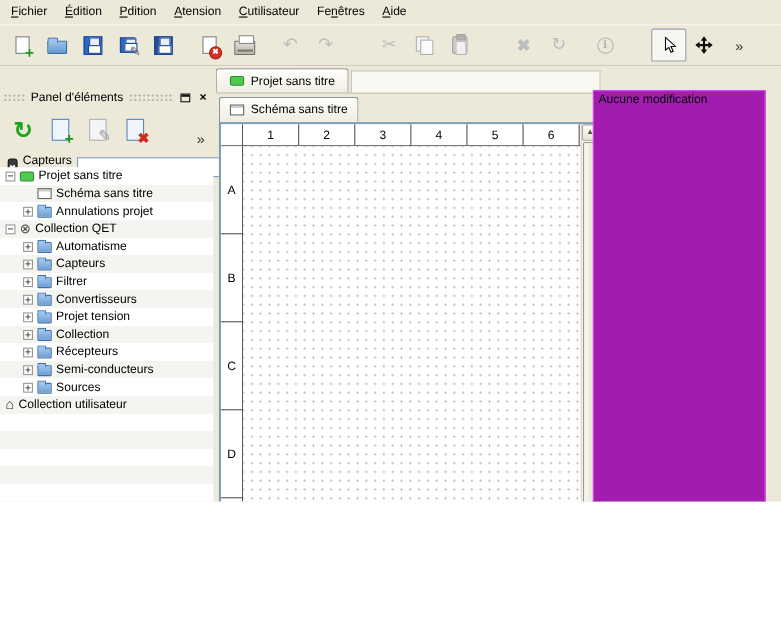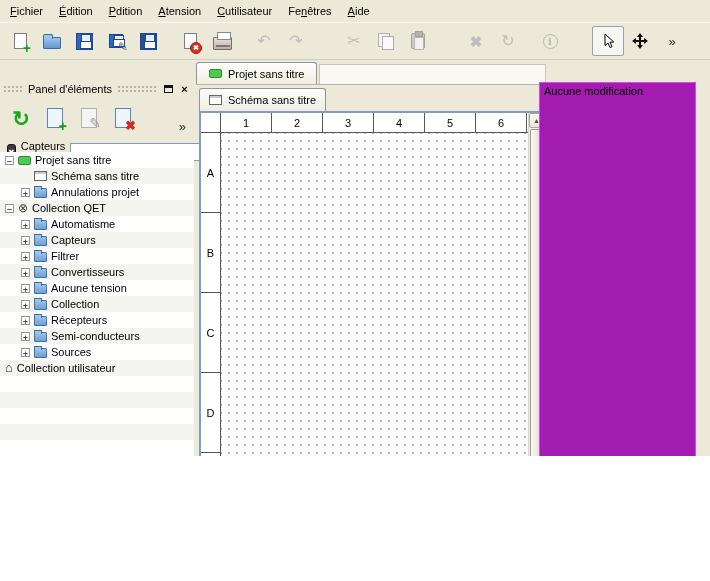--- a/index.html
+++ b/index.html
@@ -289,21 +289,21 @@
         <span>Filtrer</span>
       </div>
       <div class="trow lvl1">
         <span class="exp">+</span>
         <span class="ticn i-folder"></span>
         <span>Convertisseurs</span>
       </div>
       <div class="trow lvl1">
         <span class="exp">+</span>
         <span class="ticn i-folder"></span>
-        <span>Aucune tension</span>
+        <span>Projet tension</span>
       </div>
       <div class="trow lvl1">
         <span class="exp">+</span>
         <span class="ticn i-folder"></span>
         <span>Collection</span>
       </div>
       <div class="trow lvl1">
         <span class="exp">+</span>
         <span class="ticn i-folder"></span>
         <span>Récepteurs</span>

